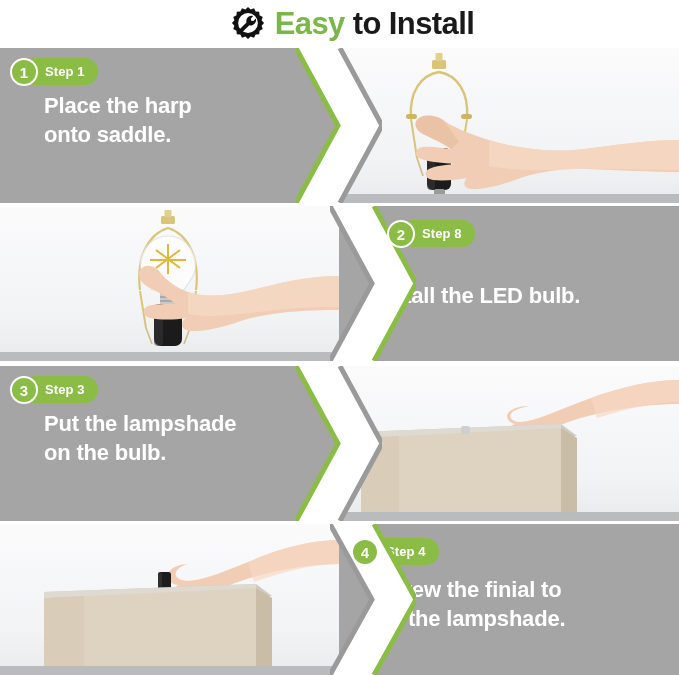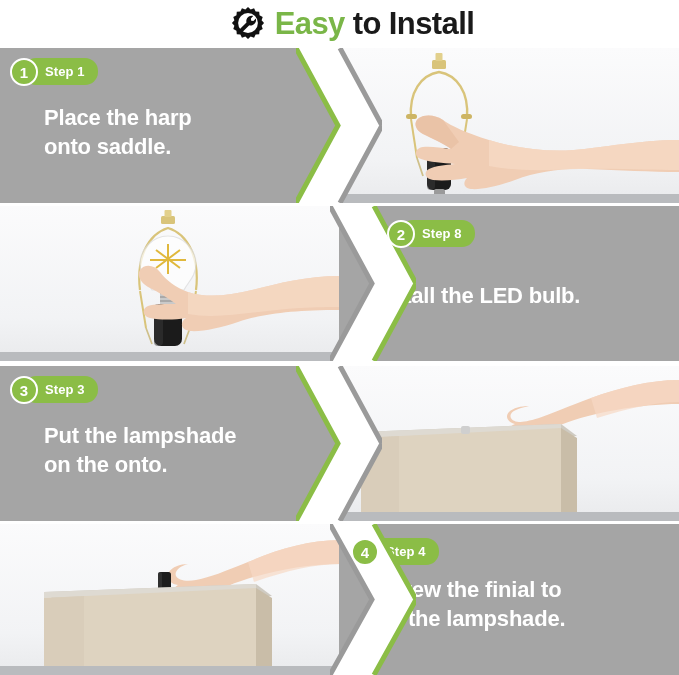--- a/index.html
+++ b/index.html
@@ -67,21 +67,21 @@
   }
 
   
   .caption{
     position:absolute;color:#ffffff;font-size:22px;font-weight:bold;
     line-height:1.30;letter-spacing:-0.2px;white-space:pre-line;
   }
 
   
   .pos-left .badge{left:10px;top:10px;}
-  .pos-left .caption{left:44px;top:56px;}
+  .pos-left .caption{left:44px;top:44px;}
   .pos-right .badge{left:48px;top:14px;}
   .pos-right .caption{left:40px;top:56px;text-align:left;}
 
   
   .scene{position:absolute;inset:0;overflow:hidden;}
   .scene .wall{
     position:absolute;left:0;right:0;top:0;bottom:0;
     background:linear-gradient(180deg,#fbfbfc 0%,#f2f3f5 72%,#e9eaec 100%);
   }
   .scene .floorline{
@@ -221,21 +221,21 @@
       <div class="panel-gray">
         <div class="badge">
           <div class="badge-pill">
             <span>Step 3</span>
           </div>
           <div class="badge-circle">
             <span>3</span>
           </div>
         </div>
         <div class="caption">Put the lampshade
-on the onto.</div>
+on the bulb.</div>
       </div>
     </div>
 
     <div class="half half-right">
       <div class="panel-photo">
         <div class="scene">
           <div class="wall"></div>
           <svg viewBox="0 0 340 155" preserveAspectRatio="none">
 
             <path d="M340 14 C310 14 280 22 252 32 C230 40 212 48 200 52 C190 55 184 56 180 56 C174 56 170 52 172 48 C174 44 182 42 190 40 C182 40 174 42 170 46 C166 50 168 56 176 58 C170 60 168 66 176 68 C186 70 204 66 224 58 C252 47 300 38 340 38 Z" fill="#f0cdb4"></path>

